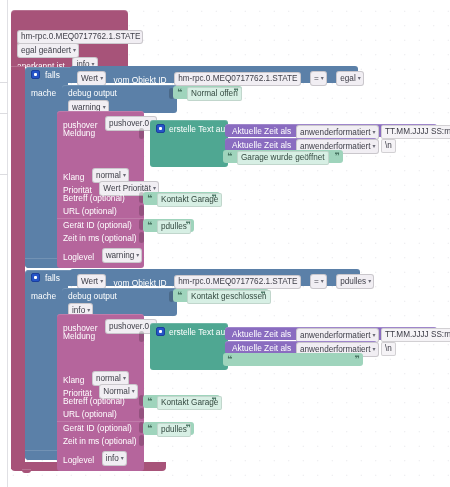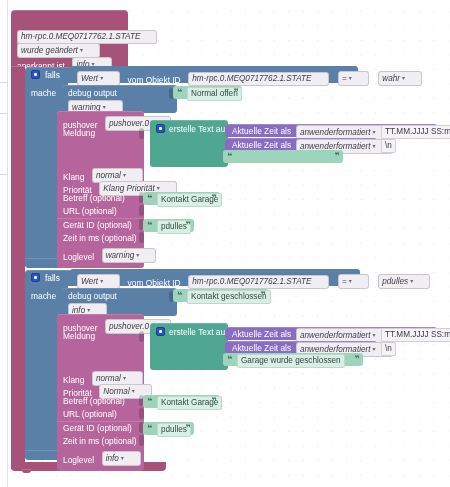--- a/index.html
+++ b/index.html
@@ -36,22 +36,22 @@
   
   .tm{background:#8a6cc0;border-radius:3px;box-shadow:inset 0 1px 0 rgba(255,255,255,.18);}
   
   .cmp{background:#5b80a8;border-radius:3px;}
   
   .str{background:#9fd4bc;border-radius:3px;}
 
   
   .fld{
     display:inline-block;background:#f1eef3;color:#40404a;
-    font-size:8.2px;line-height:10px;padding:1px 16px 1px 3px;border-radius:3px;
-    border:1px solid rgba(0,0,0,.16);white-space:nowrap;vertical-align:middle;font-style:italic;
+    font-size:8.2px;line-height:10px;padding:1px 2px 1px 3px;border-radius:3px;
+    border:1px solid rgba(0,0,0,.16);white-space:nowrap;vertical-align:middle;
   }
   .arrow{display:inline-block;margin-left:2px;color:#6a6a76;font-size:6px;vertical-align:1px;}
   .fldtxt{display:inline-block;background:#f5f3f6;color:#3b3b45;font-size:8.2px;line-height:10px;
           padding:1px 3px;border-radius:2px;border:1px solid rgba(0,0,0,.14);white-space:nowrap;}
   .quo{color:#ffffff;font-size:9px;font-weight:bold;opacity:.95;vertical-align:1px;}
   .strtxt{display:inline-block;background:#d7efe4;color:#33483f;font-size:8.2px;line-height:10px;
           padding:1px 3px;border-radius:2px;border:1px solid rgba(0,0,0,.10);white-space:nowrap;}
 
   
   .gear{
@@ -74,21 +74,21 @@
   <div class="hline" style="top:82px;"></div>
   <div class="hline" style="top:113px;"></div>
   <div class="hline" style="top:174px;"></div>
 
   <div class="blk ev" style="left:11px;top:10px;width:117px;height:57px;border-radius:4px 4px 0 0;">
     <div class="lbl" style="position:absolute;left:6px;top:4px;margin-top:24px;">falls Objekt</div>
     <div style="position:absolute;left:6px;top:17px;">
       <span class="fld">hm-rpc.0.MEQ0717762.1.STATE</span>
     </div>
     <div style="position:absolute;left:6px;top:31px;">
-      <span class="fld"><span>wurde geändert</span><span class="arrow">▾</span></span>
+      <span class="fld"><span>egal geändert</span><span class="arrow">▾</span></span>
     </div>
     <div style="position:absolute;left:6px;top:45px;">
       <span class="lbl">anerkannt ist</span>
       <span class="fld" style="margin-left:3px;"><span>info</span><span class="arrow">▾</span></span>
     </div>
   </div>
 
   <div class="blk ev" style="left:11px;top:66px;width:14px;height:403px;border-radius:0;"></div>
   <div class="blk ev-bottom" style="left:11px;top:462px;width:155px;height:9px;"></div>
   <div class="blk ev" style="left:22px;top:469px;width:9px;height:4px;border-radius:0 0 3px 3px;"></div>
@@ -100,21 +100,21 @@
   </div>
   <div class="lbl" style="position:absolute;left:31px;top:88px;">mache</div>
   <div class="blk ctl" style="left:25px;top:258px;width:55px;height:10px;border-radius:0 0 4px 4px;"></div>
 
   <div class="blk cmp" style="left:70px;top:66px;width:288px;height:17px;">
     <div class="row" style="position:absolute;left:7px;top:3px;">
       <span class="fld"><span>Wert</span><span class="arrow">▾</span></span>
       <span class="lbl" style="margin:0 3px;">vom Objekt ID</span>
       <span class="fld">hm-rpc.0.MEQ0717762.1.STATE</span>
       <span class="fld" style="margin-left:5px;"><span>=</span><span class="arrow">▾</span></span>
-      <span class="fld" style="margin-left:5px;"><span>wahr</span><span class="arrow">▾</span></span>
+      <span class="fld" style="margin-left:5px;"><span>egal</span><span class="arrow">▾</span></span>
     </div>
   </div>
 
   <div class="blk ctl" style="left:62px;top:85px;width:115px;height:28px;border-radius:3px;">
     <span class="lbl" style="position:absolute;left:6px;top:3px;">debug output</span>
     <span class="sock" style="left:107px;top:3px;"></span>
     <span class="fld" style="position:absolute;left:6px;top:15px;"><span>warning</span><span class="arrow">▾</span></span>
   </div>
   <div class="blk str" style="left:173px;top:86px;width:69px;height:13px;">
     <span class="quo" style="position:absolute;left:4px;top:1px;color:#3f6b59;">❝</span>
@@ -129,21 +129,21 @@
     </div>
     <span class="lbl" style="position:absolute;left:6px;top:17px;">Meldung</span>
     <span class="sock" style="left:82px;top:17px;"></span>
 
     <div style="position:absolute;left:6px;top:55px;white-space:nowrap;">
       <span class="lbl">Klang</span>
       <span class="fld" style="margin-left:3px;"><span>normal</span><span class="arrow">▾</span></span>
     </div>
     <div style="position:absolute;left:6px;top:68px;white-space:nowrap;">
       <span class="lbl">Priorität</span>
-      <span class="fld" style="margin-left:3px;"><span>Klang Priorität</span><span class="arrow">▾</span></span>
+      <span class="fld" style="margin-left:3px;"><span>Wert Priorität</span><span class="arrow">▾</span></span>
     </div>
     <span class="lbl" style="position:absolute;left:6px;top:82px;">Betreff (optional)</span>
     <span class="sock" style="left:82px;top:81px;"></span>
     <span class="lbl" style="position:absolute;left:6px;top:95px;">URL (optional)</span>
     <span class="sock" style="left:82px;top:94px;"></span>
     <span class="lbl" style="position:absolute;left:6px;top:108px;">URL Betreff (optional)</span>
     <span class="sock" style="left:82px;top:107px;"></span>
   </div>
   <div class="blk snd" style="left:57px;top:218px;width:87px;height:50px;border-radius:0 0 3px 3px;">
     <span class="lbl" style="position:absolute;left:6px;top:2px;">Gerät ID (optional)</span>
@@ -176,20 +176,21 @@
     <span class="fld" style="position:absolute;left:71px;top:1px;"><span>anwenderformatiert</span><span class="arrow">▾</span></span>
     <span class="fldtxt" style="position:absolute;left:156px;top:1px;">TT.MM.JJJJ SS:mm</span>
   </div>
   <div class="blk tm" style="left:225px;top:138px;width:152px;height:13px;">
     <span class="lbl" style="position:absolute;left:7px;top:2px;">Aktuelle Zeit als</span>
     <span class="fld" style="position:absolute;left:71px;top:1px;"><span>anwenderformatiert</span><span class="arrow">▾</span></span>
     <span class="fldtxt" style="position:absolute;left:156px;top:1px;">\n</span>
   </div>
   <div class="blk str" style="left:223px;top:150px;width:120px;height:13px;">
     <span class="quo" style="position:absolute;left:4px;top:1px;color:#3f6b59;">❝</span>
+    <span class="strtxt" style="position:absolute;left:14px;top:1px;">Garage wurde geöffnet</span>
     <span class="quo" style="position:absolute;right:3px;top:1px;color:#3f6b59;">❞</span>
   </div>
 
   <div class="blk ctl" style="left:25px;top:270px;width:43px;height:190px;border-radius:4px 0 0 4px;"></div>
   <div class="blk ctl" style="left:25px;top:270px;width:145px;height:16px;border-radius:4px 4px 0 0;">
     <span class="gear" style="left:6px;top:3px;"></span>
     <span class="lbl" style="position:absolute;left:20px;top:3px;">falls</span>
   </div>
   <div class="lbl" style="position:absolute;left:31px;top:291px;">mache</div>
   <div class="blk ctl" style="left:25px;top:450px;width:55px;height:10px;border-radius:0 0 4px 4px;"></div>
@@ -268,16 +269,15 @@
     <span class="fld" style="position:absolute;left:71px;top:1px;"><span>anwenderformatiert</span><span class="arrow">▾</span></span>
     <span class="fldtxt" style="position:absolute;left:156px;top:1px;">TT.MM.JJJJ SS:mm</span>
   </div>
   <div class="blk tm" style="left:225px;top:341px;width:152px;height:13px;">
     <span class="lbl" style="position:absolute;left:7px;top:2px;">Aktuelle Zeit als</span>
     <span class="fld" style="position:absolute;left:71px;top:1px;"><span>anwenderformatiert</span><span class="arrow">▾</span></span>
     <span class="fldtxt" style="position:absolute;left:156px;top:1px;">\n</span>
   </div>
   <div class="blk str" style="left:223px;top:353px;width:140px;height:13px;">
     <span class="quo" style="position:absolute;left:4px;top:1px;color:#3f6b59;">❝</span>
-    <span class="strtxt" style="position:absolute;left:14px;top:1px;">Garage wurde geschlossen</span>
     <span class="quo" style="position:absolute;right:3px;top:1px;color:#3f6b59;">❞</span>
   </div>
 </div>
 
 </body></html>

